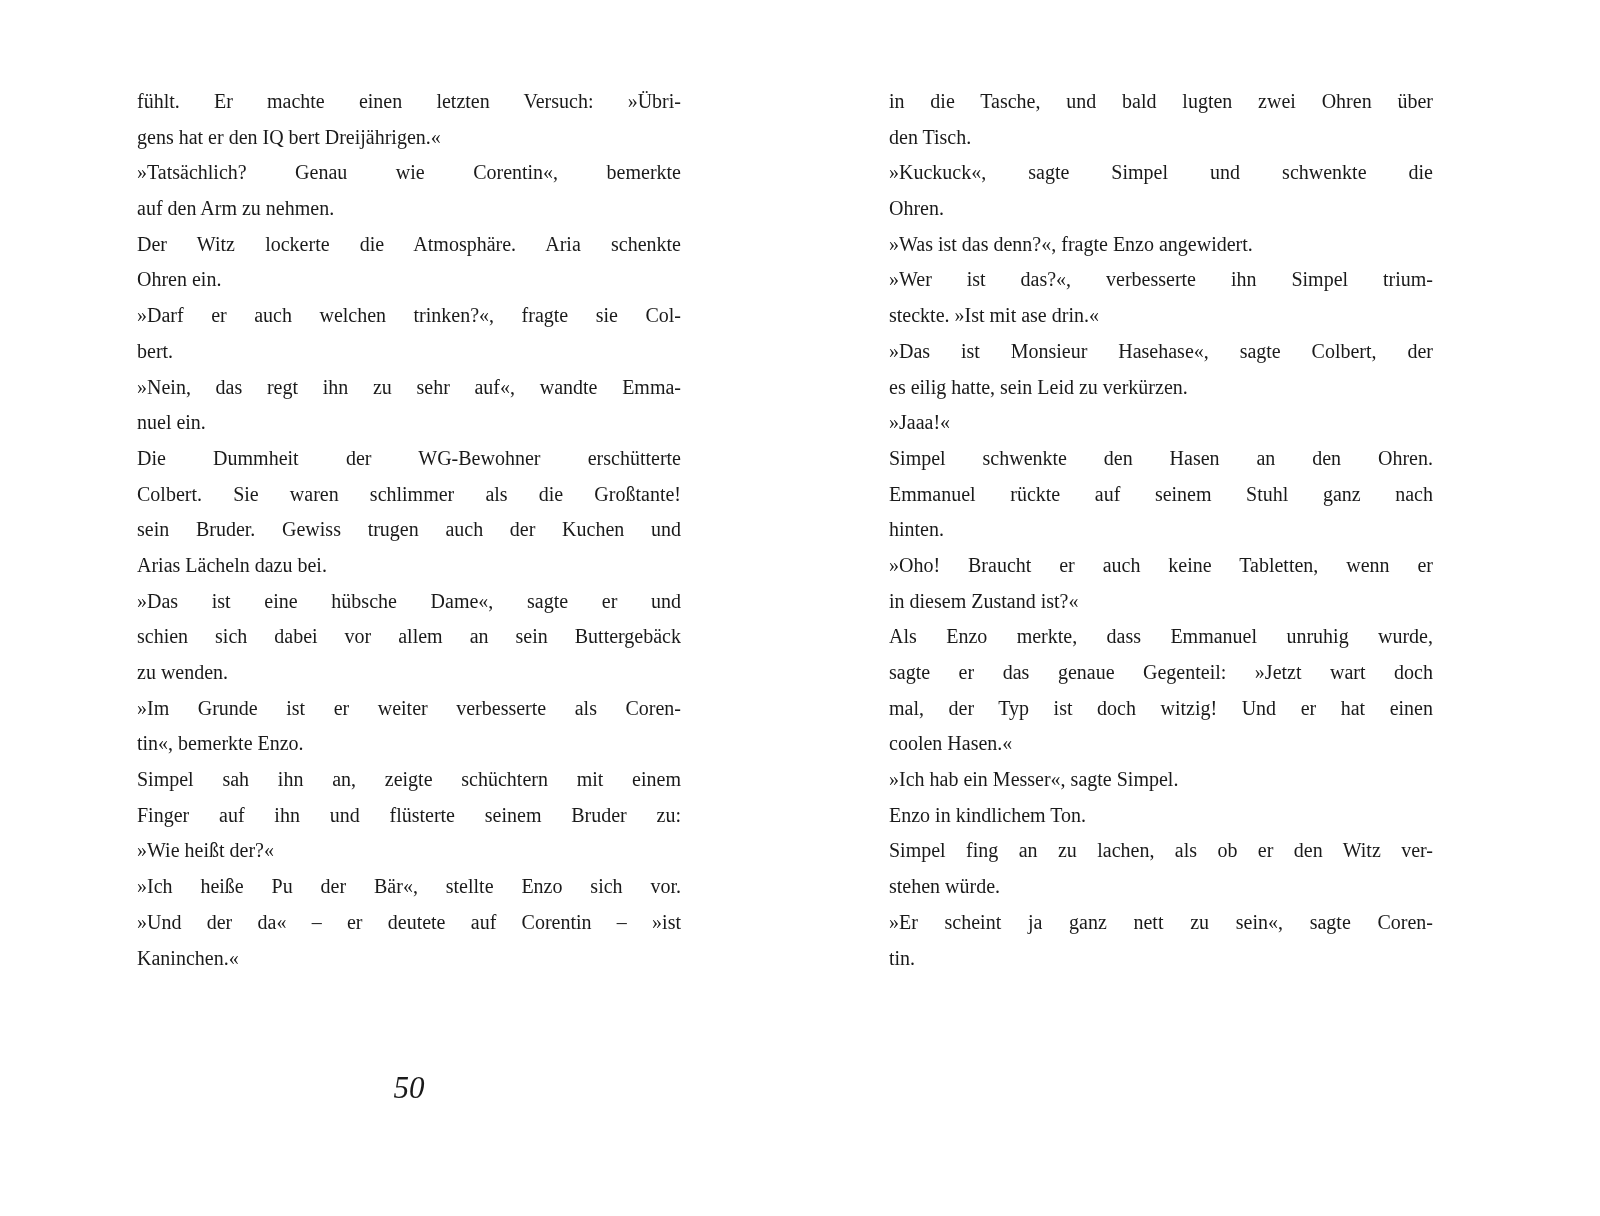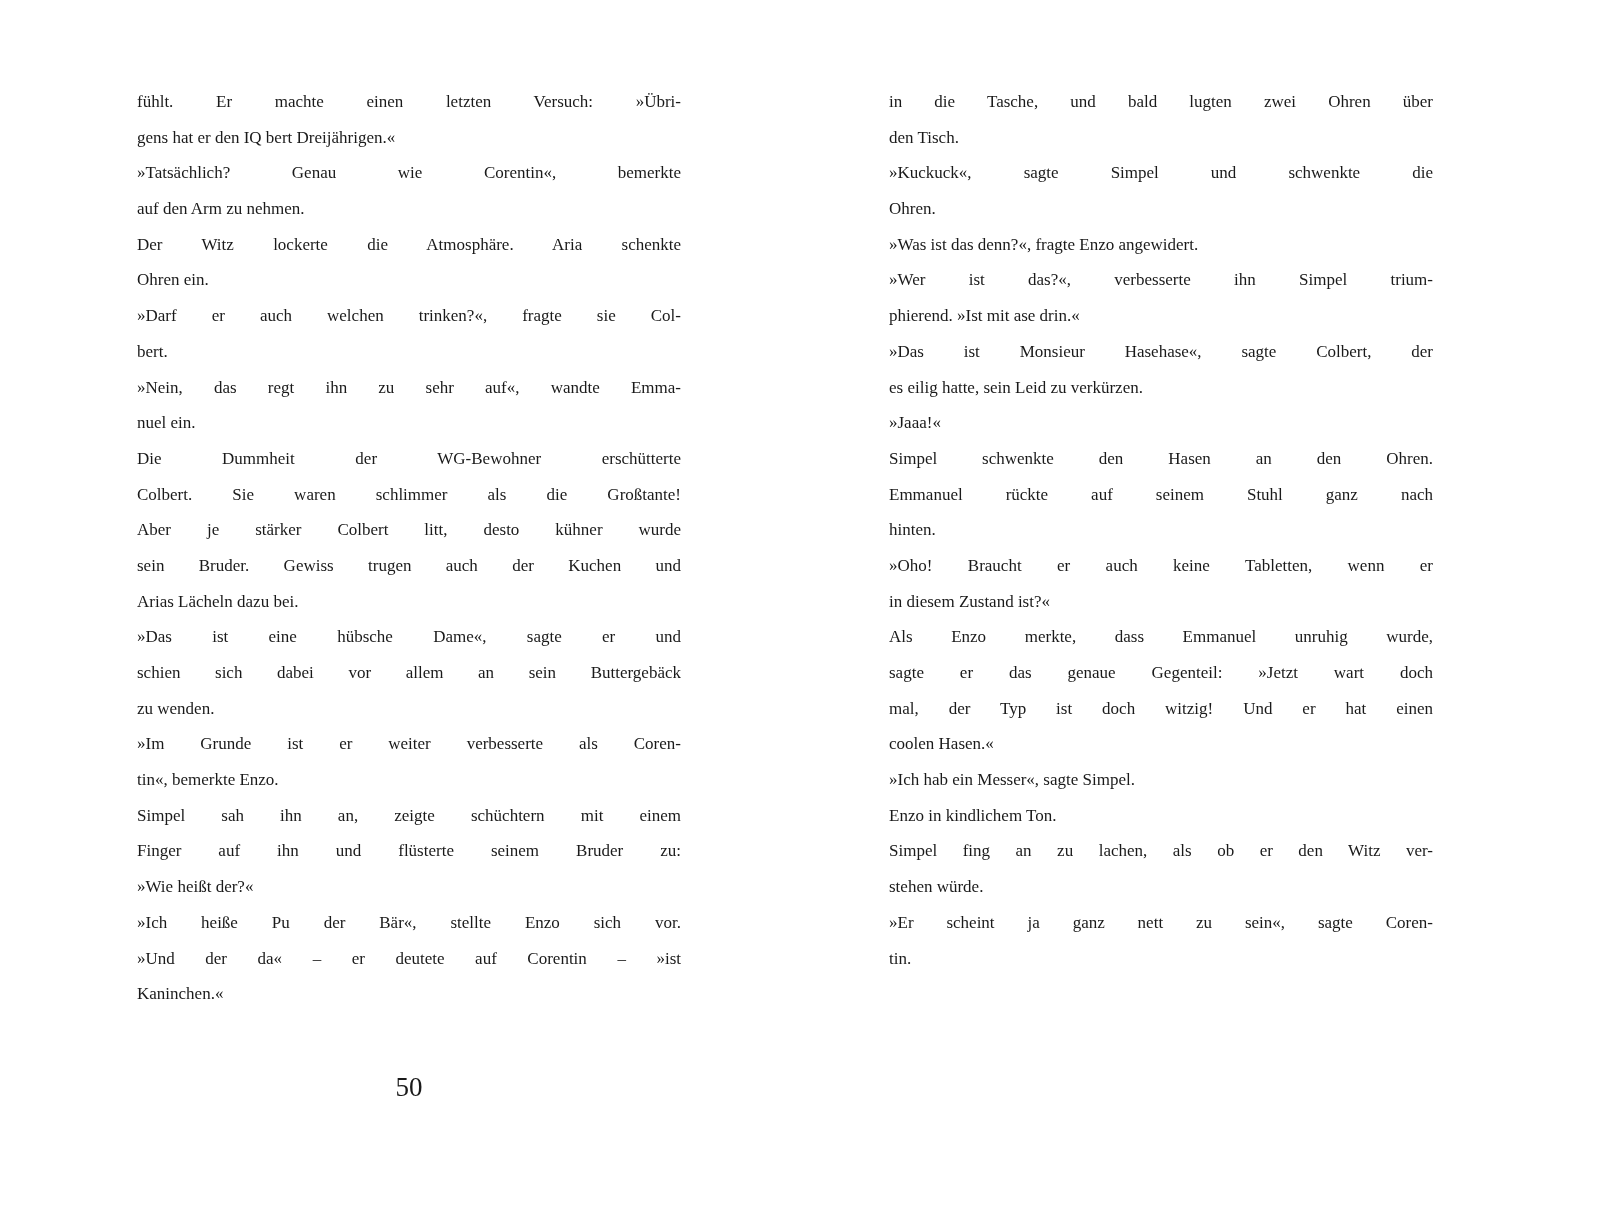--- a/index.html
+++ b/index.html
@@ -13,21 +13,21 @@
     position: relative;
     width: 1600px;
     height: 1216px;
     background: var(--bg, #ffffff);
     overflow: hidden;
   }
   .text-block {
     position: absolute;
     top: 84px;
     width: 544px;
-    font-size: 17px;
+    font-size: 20px;
     line-height: 35.7px;
     color: var(--text-color, #1a1a1a);
   }
   .text-block.left  { left: 137px; }
   .text-block.right { left: 889px; }
   .line {
     height: 35.7px;
     overflow: hidden;
     text-align: left;
     white-space: normal;
@@ -40,21 +40,22 @@
   .line.just::after {
     content: "";
     display: inline-block;
     width: 100%;
   }
   .page-number {
     position: absolute;
     top: 1070px;
     width: 544px;
     text-align: center;
-    font-size: 27px;
+    font-style: italic;
+    font-size: 31px;
     line-height: 35px;
     color: var(--text-color, #1a1a1a);
   }
   .page-number.left  { left: 137px; }
   .page-number.right { left: 889px; }
 </style>
 </head>
 <body>
 
 <div class="spread">
@@ -64,21 +65,20 @@
       <div class="line just">»Tatsächlich? Genau wie Corentin«, bemerkte</div>
       <div class="line">auf den Arm zu nehmen.</div>
       <div class="line just">Der Witz lockerte die Atmosphäre. Aria schenkte</div>
       <div class="line">Ohren ein.</div>
       <div class="line just">»Darf er auch welchen trinken?«, fragte sie Col-</div>
       <div class="line">bert.</div>
       <div class="line just">»Nein, das regt ihn zu sehr auf«, wandte Emma-</div>
       <div class="line">nuel ein.</div>
       <div class="line just">Die Dummheit der WG-Bewohner erschütterte</div>
       <div class="line just">Colbert. Sie waren schlimmer als die Großtante!</div>
-      <div class="line just">Aber je stärker Colbert litt, desto kühner wurde</div>
       <div class="line just">sein Bruder. Gewiss trugen auch der Kuchen und</div>
       <div class="line">Arias Lächeln dazu bei.</div>
       <div class="line just">»Das ist eine hübsche Dame«, sagte er und</div>
       <div class="line just">schien sich dabei vor allem an sein Buttergebäck</div>
       <div class="line">zu wenden.</div>
       <div class="line just">»Im Grunde ist er weiter verbesserte als Coren-</div>
       <div class="line">tin«, bemerkte Enzo.</div>
       <div class="line just">Simpel sah ihn an, zeigte schüchtern mit einem</div>
       <div class="line just">Finger auf ihn und flüsterte seinem Bruder zu:</div>
       <div class="line">»Wie heißt der?«</div>
@@ -86,21 +86,21 @@
       <div class="line just">»Und der da« – er deutete auf Corentin – »ist</div>
       <div class="line">Kaninchen.«</div>
     </div>
   <div class="text-block right">
       <div class="line just">in die Tasche, und bald lugten zwei Ohren über</div>
       <div class="line">den Tisch.</div>
       <div class="line just">»Kuckuck«, sagte Simpel und schwenkte die</div>
       <div class="line">Ohren.</div>
       <div class="line">»Was ist das denn?«, fragte Enzo angewidert.</div>
       <div class="line just">»Wer ist das?«, verbesserte ihn Simpel trium-</div>
-      <div class="line">phierend. »Ist mit ase drin.«</div>
+      <div class="line">steckte. »Ist mit ase drin.«</div>
       <div class="line just">»Das ist Monsieur Hasehase«, sagte Colbert, der</div>
       <div class="line">es eilig hatte, sein Leid zu verkürzen.</div>
       <div class="line">»Jaaa!«</div>
       <div class="line just">Simpel schwenkte den Hasen an den Ohren.</div>
       <div class="line just">Emmanuel rückte auf seinem Stuhl ganz nach</div>
       <div class="line">hinten.</div>
       <div class="line just">»Oho! Braucht er auch keine Tabletten, wenn er</div>
       <div class="line">in diesem Zustand ist?«</div>
       <div class="line just">Als Enzo merkte, dass Emmanuel unruhig wurde,</div>
       <div class="line just">sagte er das genaue Gegenteil: »Jetzt wart doch</div>

